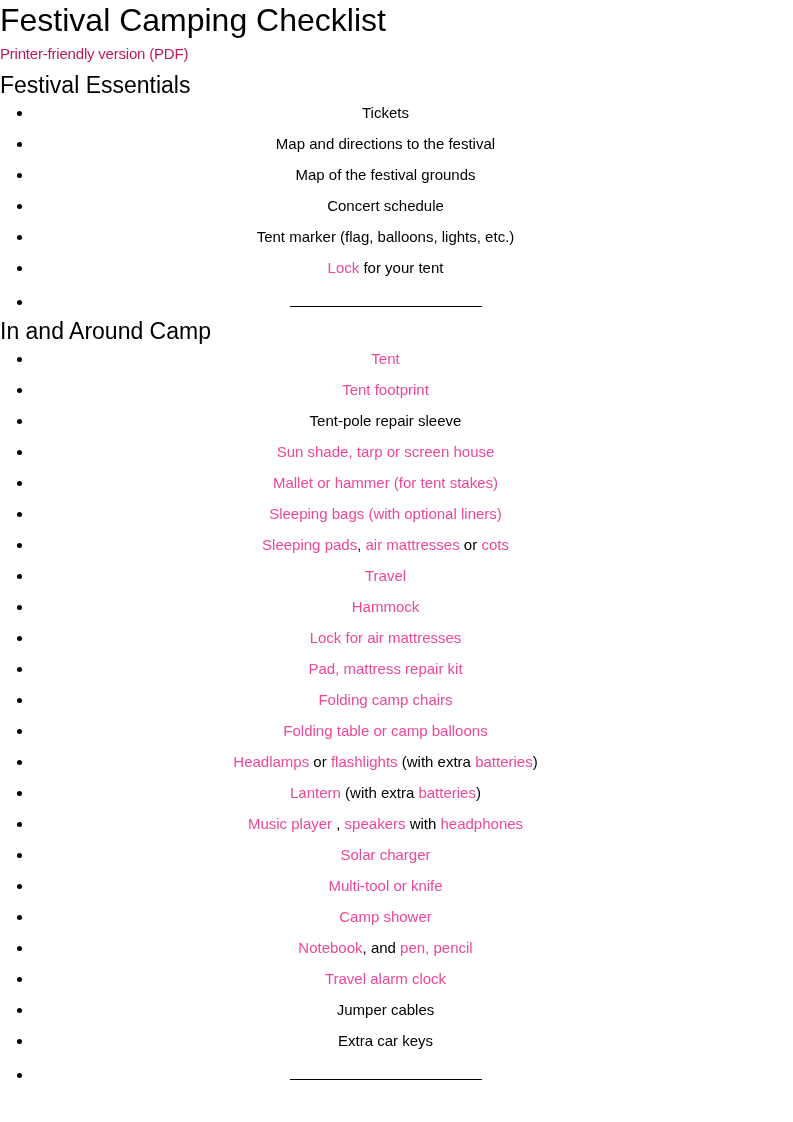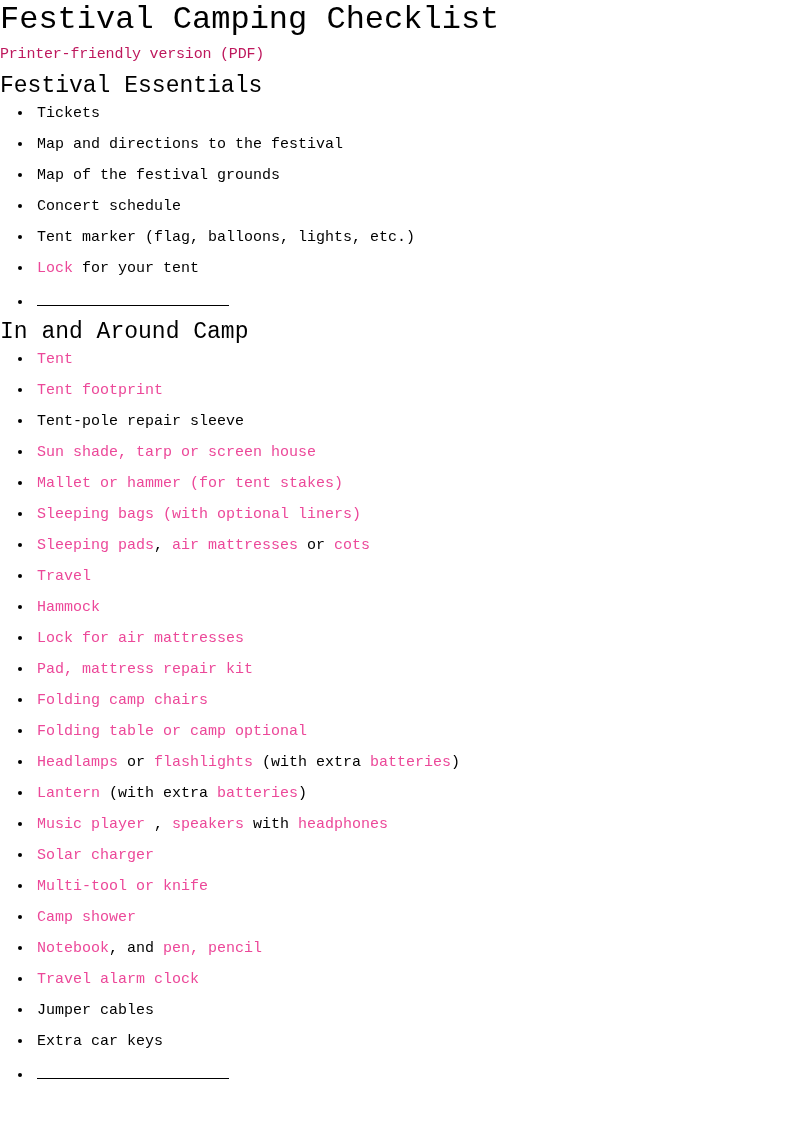--- a/index.html
+++ b/index.html
@@ -16,21 +16,20 @@
     color: #000000;
     -webkit-font-smoothing: none;
   }
   #page {
     position: relative;
     width: 734px;
     height: 1122px;
     padding: 0;
     box-sizing: border-box;
     overflow: hidden;
-    font-family: Liberation Mono, monospace;
   }
   h1.page-title {
     font-size: 32px;
     font-weight: normal;
     line-height: 36px;
     margin: 0;
     padding: 2px 0 0 0;
     letter-spacing: 0px;
   }
   .pdf-line {
@@ -51,20 +50,21 @@
     font-weight: normal;
     line-height: 28px;
     margin: 7px 0 2px 0;
     padding: 0;
     letter-spacing: 0px;
   }
   ul.checklist {
     list-style: disc outside;
     margin: 0 0 0 0;
     padding: 0 0 0 33px;
+    text-align: center;
   }
   ul.checklist > li {
     font-size: 15px;
     line-height: 16px;
     margin: 0 0 15px 0;
     padding: 0 0 0 4px;
     color: #000000;
   }
   ul.checklist > li:first-child {
     margin-top: 6px;
@@ -119,21 +119,21 @@
         <li><span class="seg">Tent-pole repair sleeve</span></li>
         <li><a href="#" class="seg">Sun shade, tarp or screen house</a></li>
         <li><a href="#" class="seg">Mallet or hammer (for tent stakes)</a></li>
         <li><a href="#" class="seg">Sleeping bags (with optional liners)</a></li>
         <li><a href="#" class="seg">Sleeping pads</a><span class="seg">, </span><a href="#" class="seg">air mattresses</a><span class="seg"> or </span><a href="#" class="seg">cots</a></li>
         <li><a href="#" class="seg">Travel</a></li>
         <li><a href="#" class="seg">Hammock</a></li>
         <li><a href="#" class="seg">Lock for air mattresses</a></li>
         <li><a href="#" class="seg">Pad, mattress repair kit</a></li>
         <li><a href="#" class="seg">Folding camp chairs</a></li>
-        <li><a href="#" class="seg">Folding table or camp optional</a></li>
+        <li><a href="#" class="seg">Folding table or camp balloons</a></li>
         <li><a href="#" class="seg">Headlamps</a><span class="seg"> or </span><a href="#" class="seg">flashlights</a><span class="seg"> (with extra </span><a href="#" class="seg">batteries</a><span class="seg">)</span></li>
         <li><a href="#" class="seg">Lantern</a><span class="seg"> (with extra </span><a href="#" class="seg">batteries</a><span class="seg">)</span></li>
         <li><a href="#" class="seg">Music player</a><span class="seg"> , </span><a href="#" class="seg">speakers</a><span class="seg"> with </span><a href="#" class="seg">headphones</a></li>
         <li><a href="#" class="seg">Solar charger</a></li>
         <li><a href="#" class="seg">Multi-tool or knife</a></li>
         <li><a href="#" class="seg">Camp shower</a></li>
         <li><a href="#" class="seg">Notebook</a><span class="seg">, and </span><a href="#" class="seg">pen, pencil</a></li>
         <li><a href="#" class="seg">Travel alarm clock</a></li>
         <li><span class="seg">Jumper cables</span></li>
         <li><span class="seg">Extra car keys</span></li>

